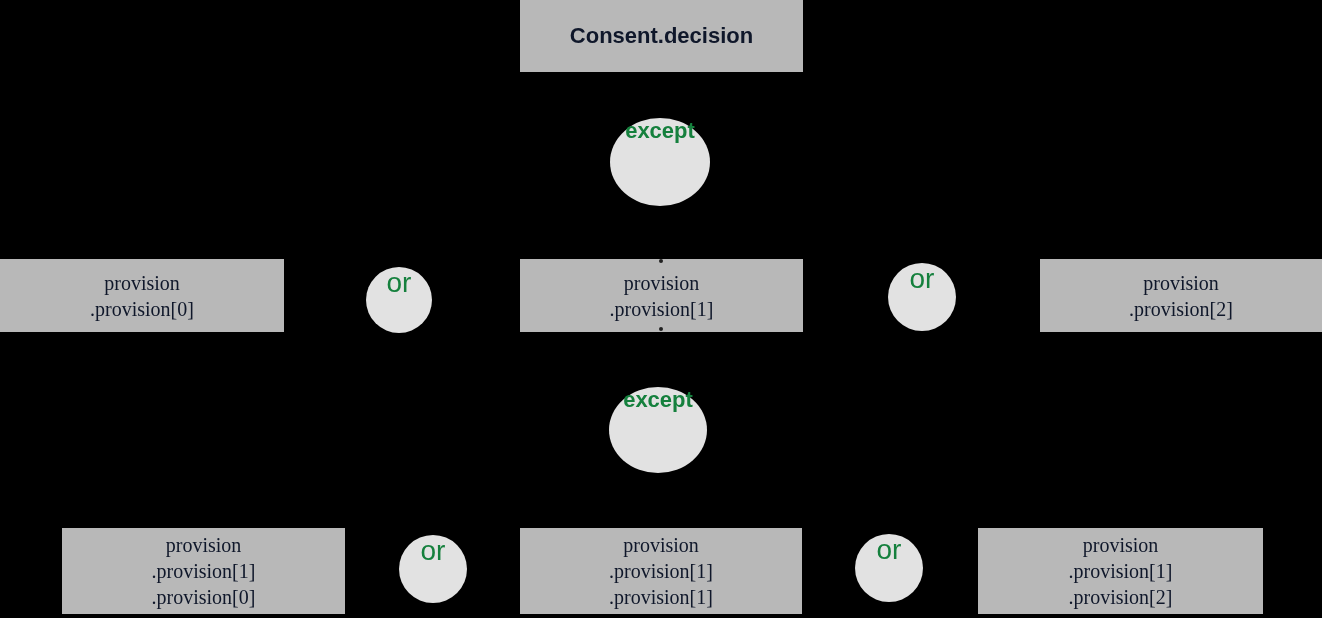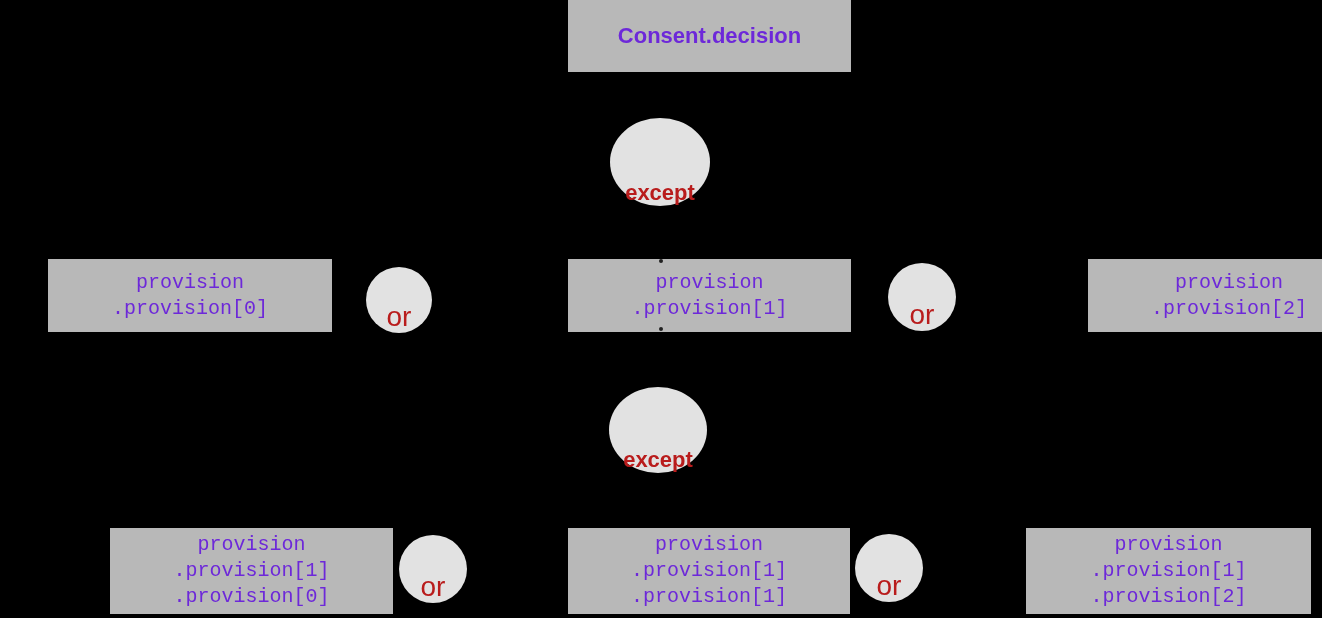--- a/index.html
+++ b/index.html
@@ -11,46 +11,45 @@
     position: relative;
     width: 1322px;
     height: 618px;
     background: #000000;
     overflow: hidden;
     font-family: "Liberation Sans", sans-serif;
   }
   .node-box {
     position: absolute;
     background: #b8b8b8;
-    color: #6d28d9;
+    color: #0f172a;
     display: flex;
     flex-direction: column;
     align-items: center;
     justify-content: center;
     text-align: center;
-    margin-left: 48px;
   }
   .root-box {
     font-family: "Liberation Sans", sans-serif;
     font-weight: bold;
     font-size: 22px;
   }
   .mono-line {
-    font-family: Liberation Mono, monospace;
+    font-family: Liberation Serif, serif;
     font-size: 20px;
     line-height: 26px;
     white-space: pre;
   }
   .ellipse {
     position: absolute;
     background: #e2e2e2;
-    color: #b91c1c;
+    color: #15803d;
     border-radius: 50%;
     display: flex;
-    align-items: flex-end;
+    align-items: flex-start;
     justify-content: center;
   }
   .except-ellipse {
     font-weight: bold;
     font-size: 22px;
   }
   .or-circle {
     font-weight: normal;
     font-size: 28px;
   }

